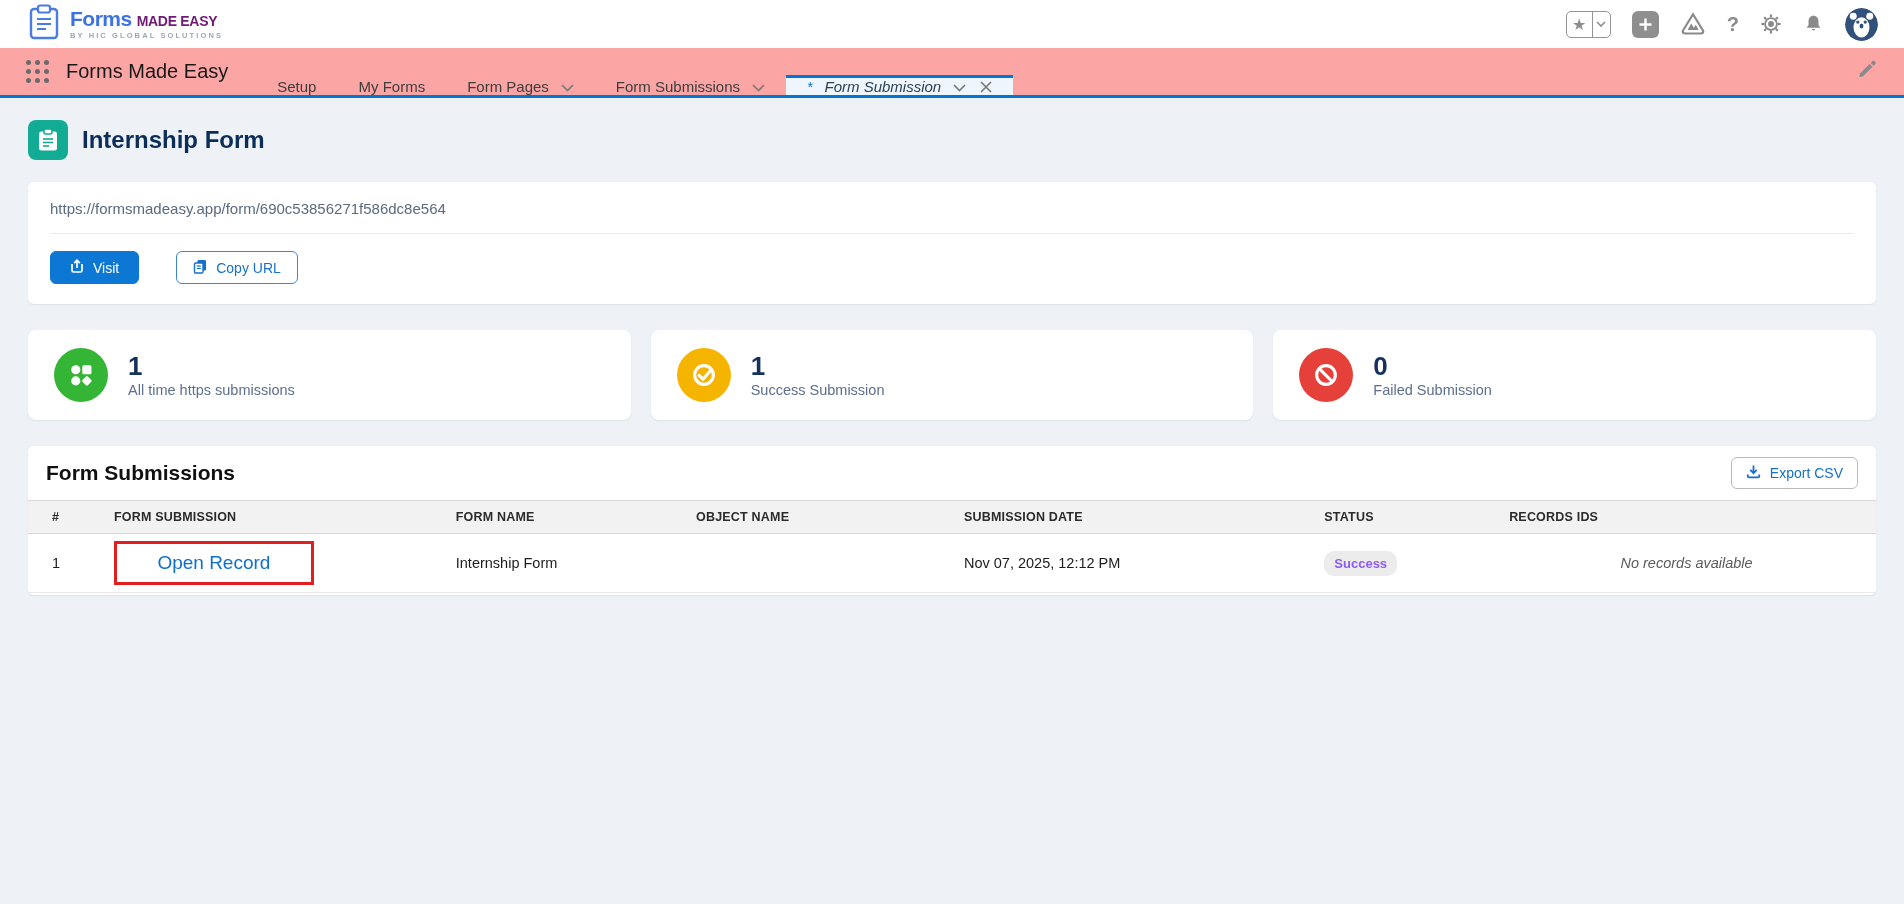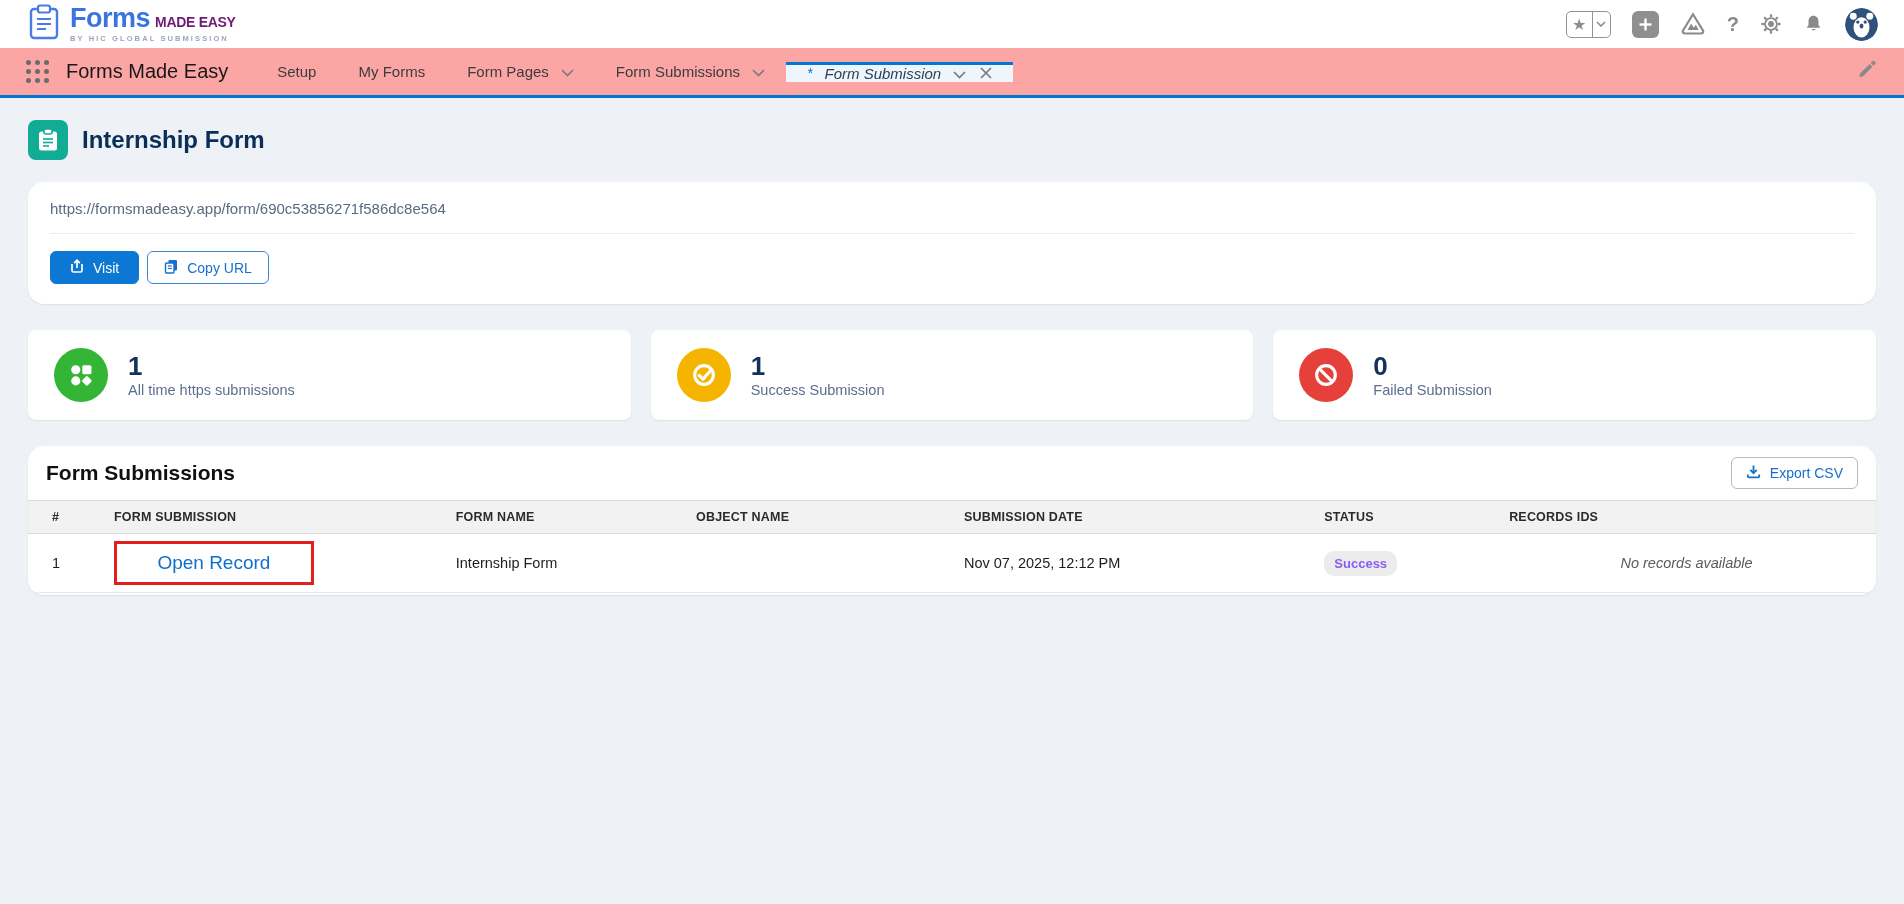--- a/index.html
+++ b/index.html
@@ -12,21 +12,21 @@
   }
 
   
   .topbar {
     height:48px; background:#fff; display:flex; align-items:center;
     padding:0 26px; position:relative;
   }
   .logo { display:flex; align-items:center; gap:8px; }
   .logo-text-col { display:flex; flex-direction:column; line-height:1; }
   .logo-line1 { display:flex; align-items:baseline; gap:5px; }
-  .logo-primary { font-size:27px; font-weight:bold; color:#3b74e0; letter-spacing:-0.5px; }
+  .logo-primary { font-size:21px; font-weight:bold; color:#3b74e0; letter-spacing:-0.5px; }
   .logo-secondary { font-size:14px; font-weight:bold; color:#701a75; letter-spacing:-0.3px; }
   .logo-tagline { font-size:7.5px; color:#9aa7bb; letter-spacing:2.1px; margin-top:3px; font-weight:bold; }
 
   .search-wrap {
     position:absolute; left:700px; top:8px; width:440px; height:31px;
     border:1px solid #71717c; border-radius:4px; background:#fff;
     display:flex; align-items:center; padding:0 10px; gap:8px;
   }
   .search-wrap input {
     border:none; outline:none; flex:1; font-size:14.5px; color:#222;
@@ -53,21 +53,21 @@
   .navbar {
     height:50px; background:#fca5a5; border-bottom:3px solid #0176d3;
     display:flex; align-items:stretch; padding:0 0 0 26px;
   }
   .waffle {
     width:24px; height:24px; display:grid; grid-template-columns:repeat(3,1fr);
     gap:3px; align-self:center; cursor:pointer;
   }
   .waffle span { width:5px; height:5px; border-radius:50%; background:#6b6b6b; }
   .app-name { font-size:20px; color:#181818; align-self:center; margin:0 28px 0 16px; white-space:nowrap; }
-  .tabs { display:flex; align-items:center; }
+  .tabs { display:flex; align-items:flex-end; }
   .tab {
     display:flex; align-items:center; gap:12px; padding:0 21px;
     font-size:15px; color:#3c3c3c; cursor:pointer; white-space:nowrap;
   }
   .tab.active {
     background:#eef5fc; border-top:3px solid #0176d3; font-style:italic; color:#2c4257;
   }
   .tab .dirty { color:#0176d3; font-style:italic; font-size:14px; }
   .tab-close { margin-left:2px; display:flex; align-items:center; }
   .nav-edit { margin-left:auto; align-self:center; padding-right:28px; cursor:pointer; }
@@ -76,26 +76,26 @@
   .main { padding:0 28px; }
 
   .title-row { display:flex; align-items:center; gap:14px; margin-top:22px; }
   .title-icon {
     width:40px; height:40px; border-radius:8px; background:#12ab93;
     display:flex; align-items:center; justify-content:center;
   }
   .page-title { font-size:24px; font-weight:bold; color:#0b2e59; }
 
   .card {
-    background:#fff; border-radius:16px; box-shadow:0 1px 2px rgba(0,0,0,.07);
+    background:#fff; border-radius:6px; box-shadow:0 1px 2px rgba(0,0,0,.07);
   }
 
   .url-card { margin-top:22px; padding:18px 22px 20px; }
   .form-url { font-size:15px; color:#5a6a80; padding-bottom:16px; border-bottom:1px solid #ececec; }
-  .url-buttons { display:flex; gap:8px; padding-top:17px; }
+  .url-buttons { display:flex; gap:37px; padding-top:17px; }
   .btn { display:flex; align-items:center; gap:9px; border-radius:6px; font-size:14px;
          cursor:pointer; font-family:"Liberation Sans", sans-serif; }
   .btn-primary { background:#0d78d3; color:#fff; border:1px solid #0d78d3; padding:7px 19px; }
   .btn-outline-blue { background:#fff; color:#1670c9; border:1px solid #3e86d4; padding:0 16px; }
   .btn-outline-gray { background:#fff; color:#1670c9; border:1px solid #b9b9b9; padding:6px 14px; }
 
   .stats-row { display:flex; gap:20px; margin-top:26px; }
   .stat-card { flex:1; border-radius:8px; padding:18px 26px; display:flex; align-items:center; gap:20px; }
   .stat-circle { width:54px; height:54px; border-radius:50%; display:flex; align-items:center; justify-content:center; flex-shrink:0; }
   .stat-circle.green { background:#35b535; }
@@ -136,21 +136,21 @@
         <line x1="10" y1="16" x2="24" y2="16" stroke="#4a7de0" stroke-width="2"></line>
         <line x1="10" y1="21" x2="24" y2="21" stroke="#4a7de0" stroke-width="2"></line>
         <line x1="10" y1="26" x2="19" y2="26" stroke="#4a7de0" stroke-width="2"></line>
       </svg>
     </span>
     <span class="logo-text-col">
       <span class="logo-line1">
         <span class="logo-primary">Forms</span>
         <span class="logo-secondary">MADE EASY</span>
       </span>
-      <span class="logo-tagline">BY HIC GLOBAL SUBMISSION</span>
+      <span class="logo-tagline">BY HIC GLOBAL SOLUTIONS</span>
     </span>
   </div>
 
 
   <div class="top-icons">
     <div class="fav-combo">
       <span class="fav-star">★</span>
       <span class="fav-caret">
         <svg width="10" height="6" viewBox="0 0 10 6">
             <path d="M1 1 L5 5 L9 1" fill="none" stroke="#8d8d8d" stroke-width="1.6"></path>

